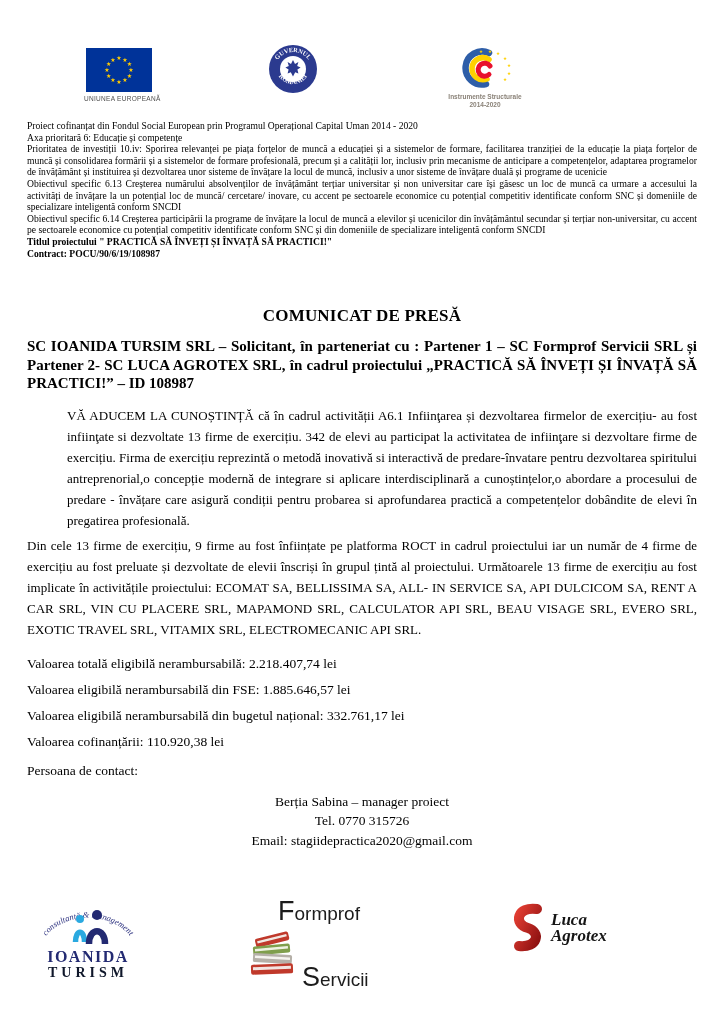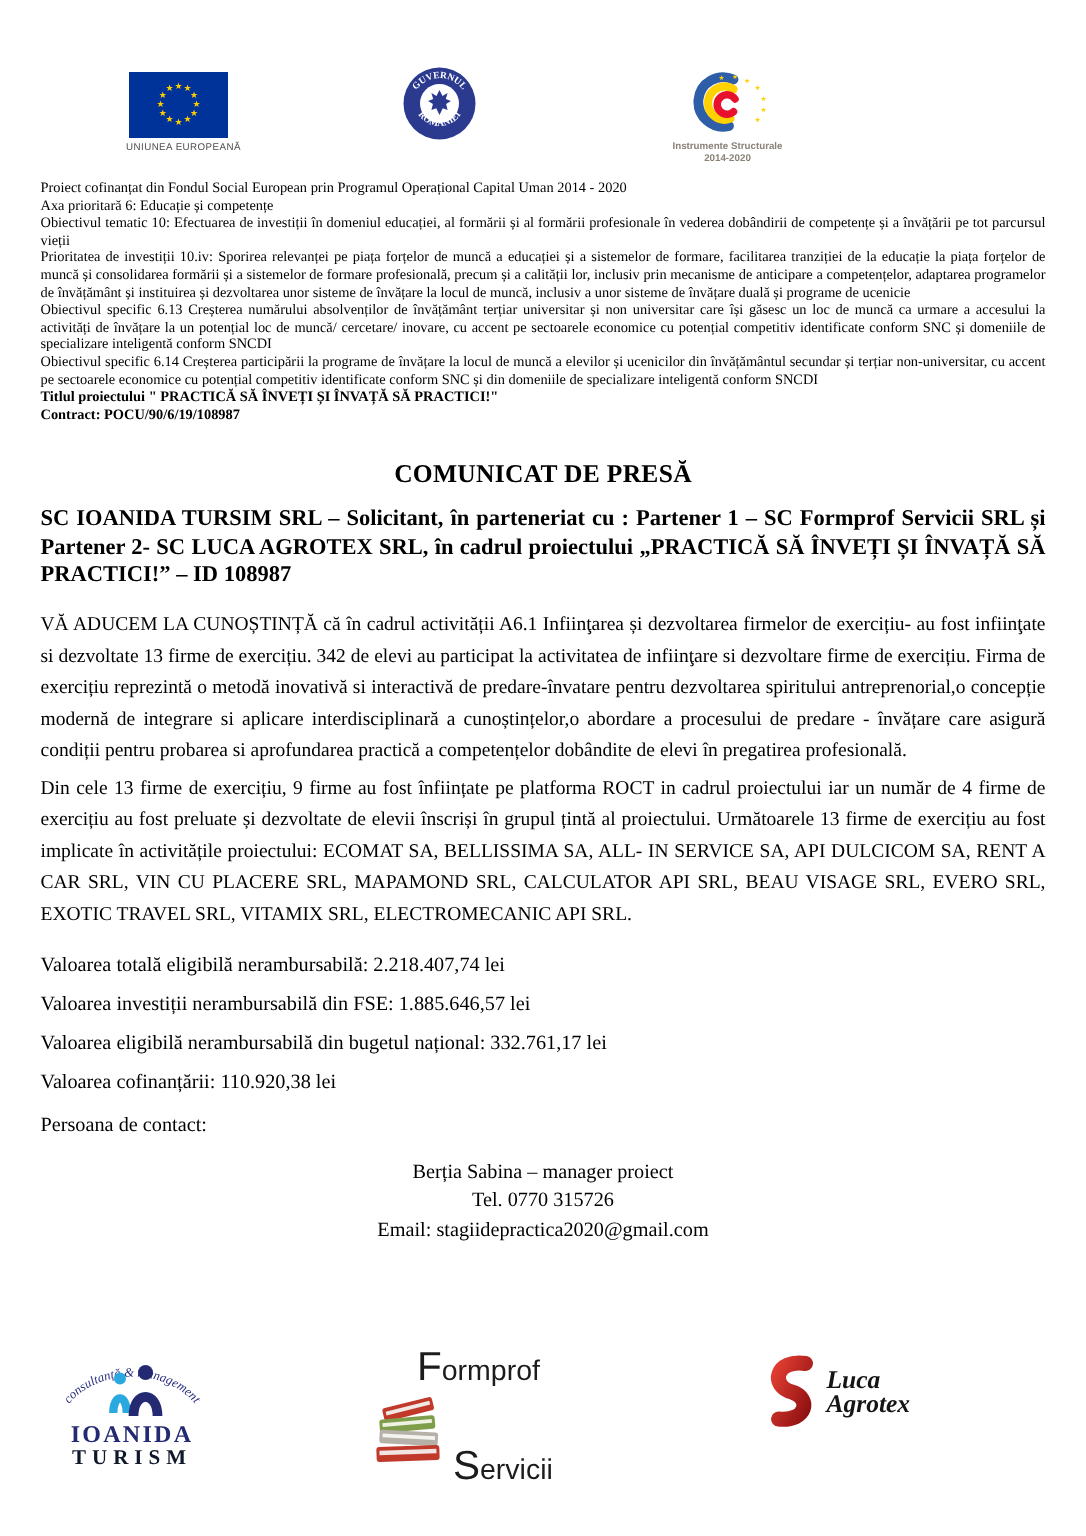--- a/index.html
+++ b/index.html
@@ -20,21 +20,21 @@
   
   .header-text{position:absolute;top:120px;left:27px;width:670px;font-size:9.6px;line-height:11.6px;text-align:justify;}
   .header-text p{margin:0;}
   .header-text p.hb{font-weight:bold;text-align:left;}
 
   
   .main{position:absolute;top:306px;left:27px;width:670px;}
   .doc-title{margin:0 0 11px 0;text-align:center;font-size:17px;font-weight:bold;letter-spacing:.2px;}
   .lead{margin:0 0 12px 0;font-weight:bold;font-size:15px;line-height:18.5px;text-align:justify;}
   .para{margin:0;font-size:13px;line-height:21px;text-align:justify;}
-  .para.p0{margin-bottom:4px;}
+  .para.p0{margin-bottom:4px;margin-left:40px;}
   .para.p1{margin-bottom:13px;}
   .para.p2{margin-bottom:5px;}
   .value{margin:0 0 5px 0;font-size:13.5px;line-height:21px;}
   .contact-label{margin:8px 0 0 0;font-size:13.5px;line-height:21px;}
   .contact-lines{margin-top:11px;font-size:13.5px;line-height:19.5px;}
   .contact-lines div{margin:0;text-align:center;}
 
   
   .footer-logos{position:absolute;top:892px;left:0;width:724px;height:110px;}
   .ioanida{position:absolute;left:26px;top:0;width:124px;text-align:center;}
@@ -116,36 +116,35 @@
       <div class="si-caption">
         <div>Instrumente Structurale</div>
         <div>2014-2020</div>
       </div>
     </div>
   </div>
 
   <div class="header-text">
     <p>Proiect cofinanțat din Fondul Social European prin Programul Operațional Capital Uman 2014 - 2020</p>
     <p>Axa prioritară 6: Educație și competențe</p>
-    <p>Obiectivul tematic 10: Efectuarea de investiții în domeniul educației, al formării și al formării profesionale în vederea dobândirii de competențe și a învățării pe tot parcursul vieții</p>
     <p>Prioritatea de investiții 10.iv: Sporirea relevanței pe piața forțelor de muncă a educației și a sistemelor de formare, facilitarea tranziției de la educație la piața forțelor de muncă și consolidarea formării și a sistemelor de formare profesională, precum și a calității lor, inclusiv prin mecanisme de anticipare a competențelor, adaptarea programelor de învățământ și instituirea și dezvoltarea unor sisteme de învățare la locul de muncă, inclusiv a unor sisteme de învățare duală și programe de ucenicie</p>
     <p>Obiectivul specific 6.13 Creșterea numărului absolvenților de învățământ terțiar universitar și non universitar care își găsesc un loc de muncă ca urmare a accesului la activități de învățare la un potențial loc de muncă/ cercetare/ inovare, cu accent pe sectoarele economice cu potențial competitiv identificate conform SNC și domeniile de specializare inteligentă conform SNCDI</p>
     <p>Obiectivul specific 6.14 Creșterea participării la programe de învățare la locul de muncă a elevilor și ucenicilor din învățământul secundar și terțiar non-universitar, cu accent pe sectoarele economice cu potențial competitiv identificate conform SNC și din domeniile de specializare inteligentă conform SNCDI</p>
     <p class="hb">Titlul proiectului " PRACTICĂ SĂ ÎNVEȚI ȘI ÎNVAȚĂ SĂ PRACTICI!"</p>
     <p class="hb">Contract: POCU/90/6/19/108987</p>
   </div>
 
   <div class="main">
     <h1 class="doc-title">COMUNICAT DE PRESĂ</h1>
     <p class="lead">SC IOANIDA TURSIM SRL – Solicitant, în parteneriat cu :  Partener 1 – SC Formprof Servicii SRL și Partener 2- SC LUCA AGROTEX SRL, în cadrul proiectului „PRACTICĂ SĂ ÎNVEȚI ȘI ÎNVAȚĂ SĂ PRACTICI!” – ID 108987</p>
     <p class="para p0">VĂ ADUCEM LA CUNOȘTINȚĂ că în cadrul activității A6.1 Infiinţarea și dezvoltarea firmelor de exercițiu- au fost infiinţate si dezvoltate 13 firme de exercițiu. 342 de elevi au participat la activitatea de infiinţare si dezvoltare firme de exercițiu. Firma de exercițiu reprezintă o metodă inovativă si interactivă de predare-învatare pentru dezvoltarea spiritului antreprenorial,o concepție modernă de integrare si aplicare interdisciplinară a cunoștințelor,o abordare a procesului de predare - învățare care asigură condiții pentru probarea si aprofundarea practică a competențelor dobândite de elevi în pregatirea profesională.</p>
     <p class="para p1">Din cele 13 firme de exercițiu, 9 firme au fost înființate pe platforma ROCT in cadrul proiectului iar un număr de 4 firme de exercițiu au fost preluate și dezvoltate de elevii înscriși în grupul țintă al proiectului. Următoarele 13 firme de exercițiu au fost implicate în activitățile proiectului: ECOMAT SA, BELLISSIMA SA, ALL- IN SERVICE SA, API DULCICOM SA, RENT A CAR SRL, VIN CU PLACERE SRL, MAPAMOND SRL, CALCULATOR API SRL, BEAU VISAGE SRL, EVERO SRL, EXOTIC TRAVEL SRL, VITAMIX SRL, ELECTROMECANIC API SRL.</p>
 
     <p class="value">Valoarea totală eligibilă nerambursabilă: 2.218.407,74 lei</p>
-    <p class="value">Valoarea investiții nerambursabilă din FSE: 1.885.646,57 lei</p>
+    <p class="value">Valoarea eligibilă nerambursabilă din FSE: 1.885.646,57 lei</p>
     <p class="value">Valoarea eligibilă nerambursabilă din bugetul național: 332.761,17 lei</p>
     <p class="value">Valoarea cofinanțării: 110.920,38 lei</p>
 
     <p class="contact-label">Persoana de contact:</p>
     <div class="contact-lines">
       <div>Berția Sabina – manager proiect</div>
       <div>Tel. 0770 315726</div>
       <div>Email: stagiidepractica2020@gmail.com</div>
     </div>
   </div>

